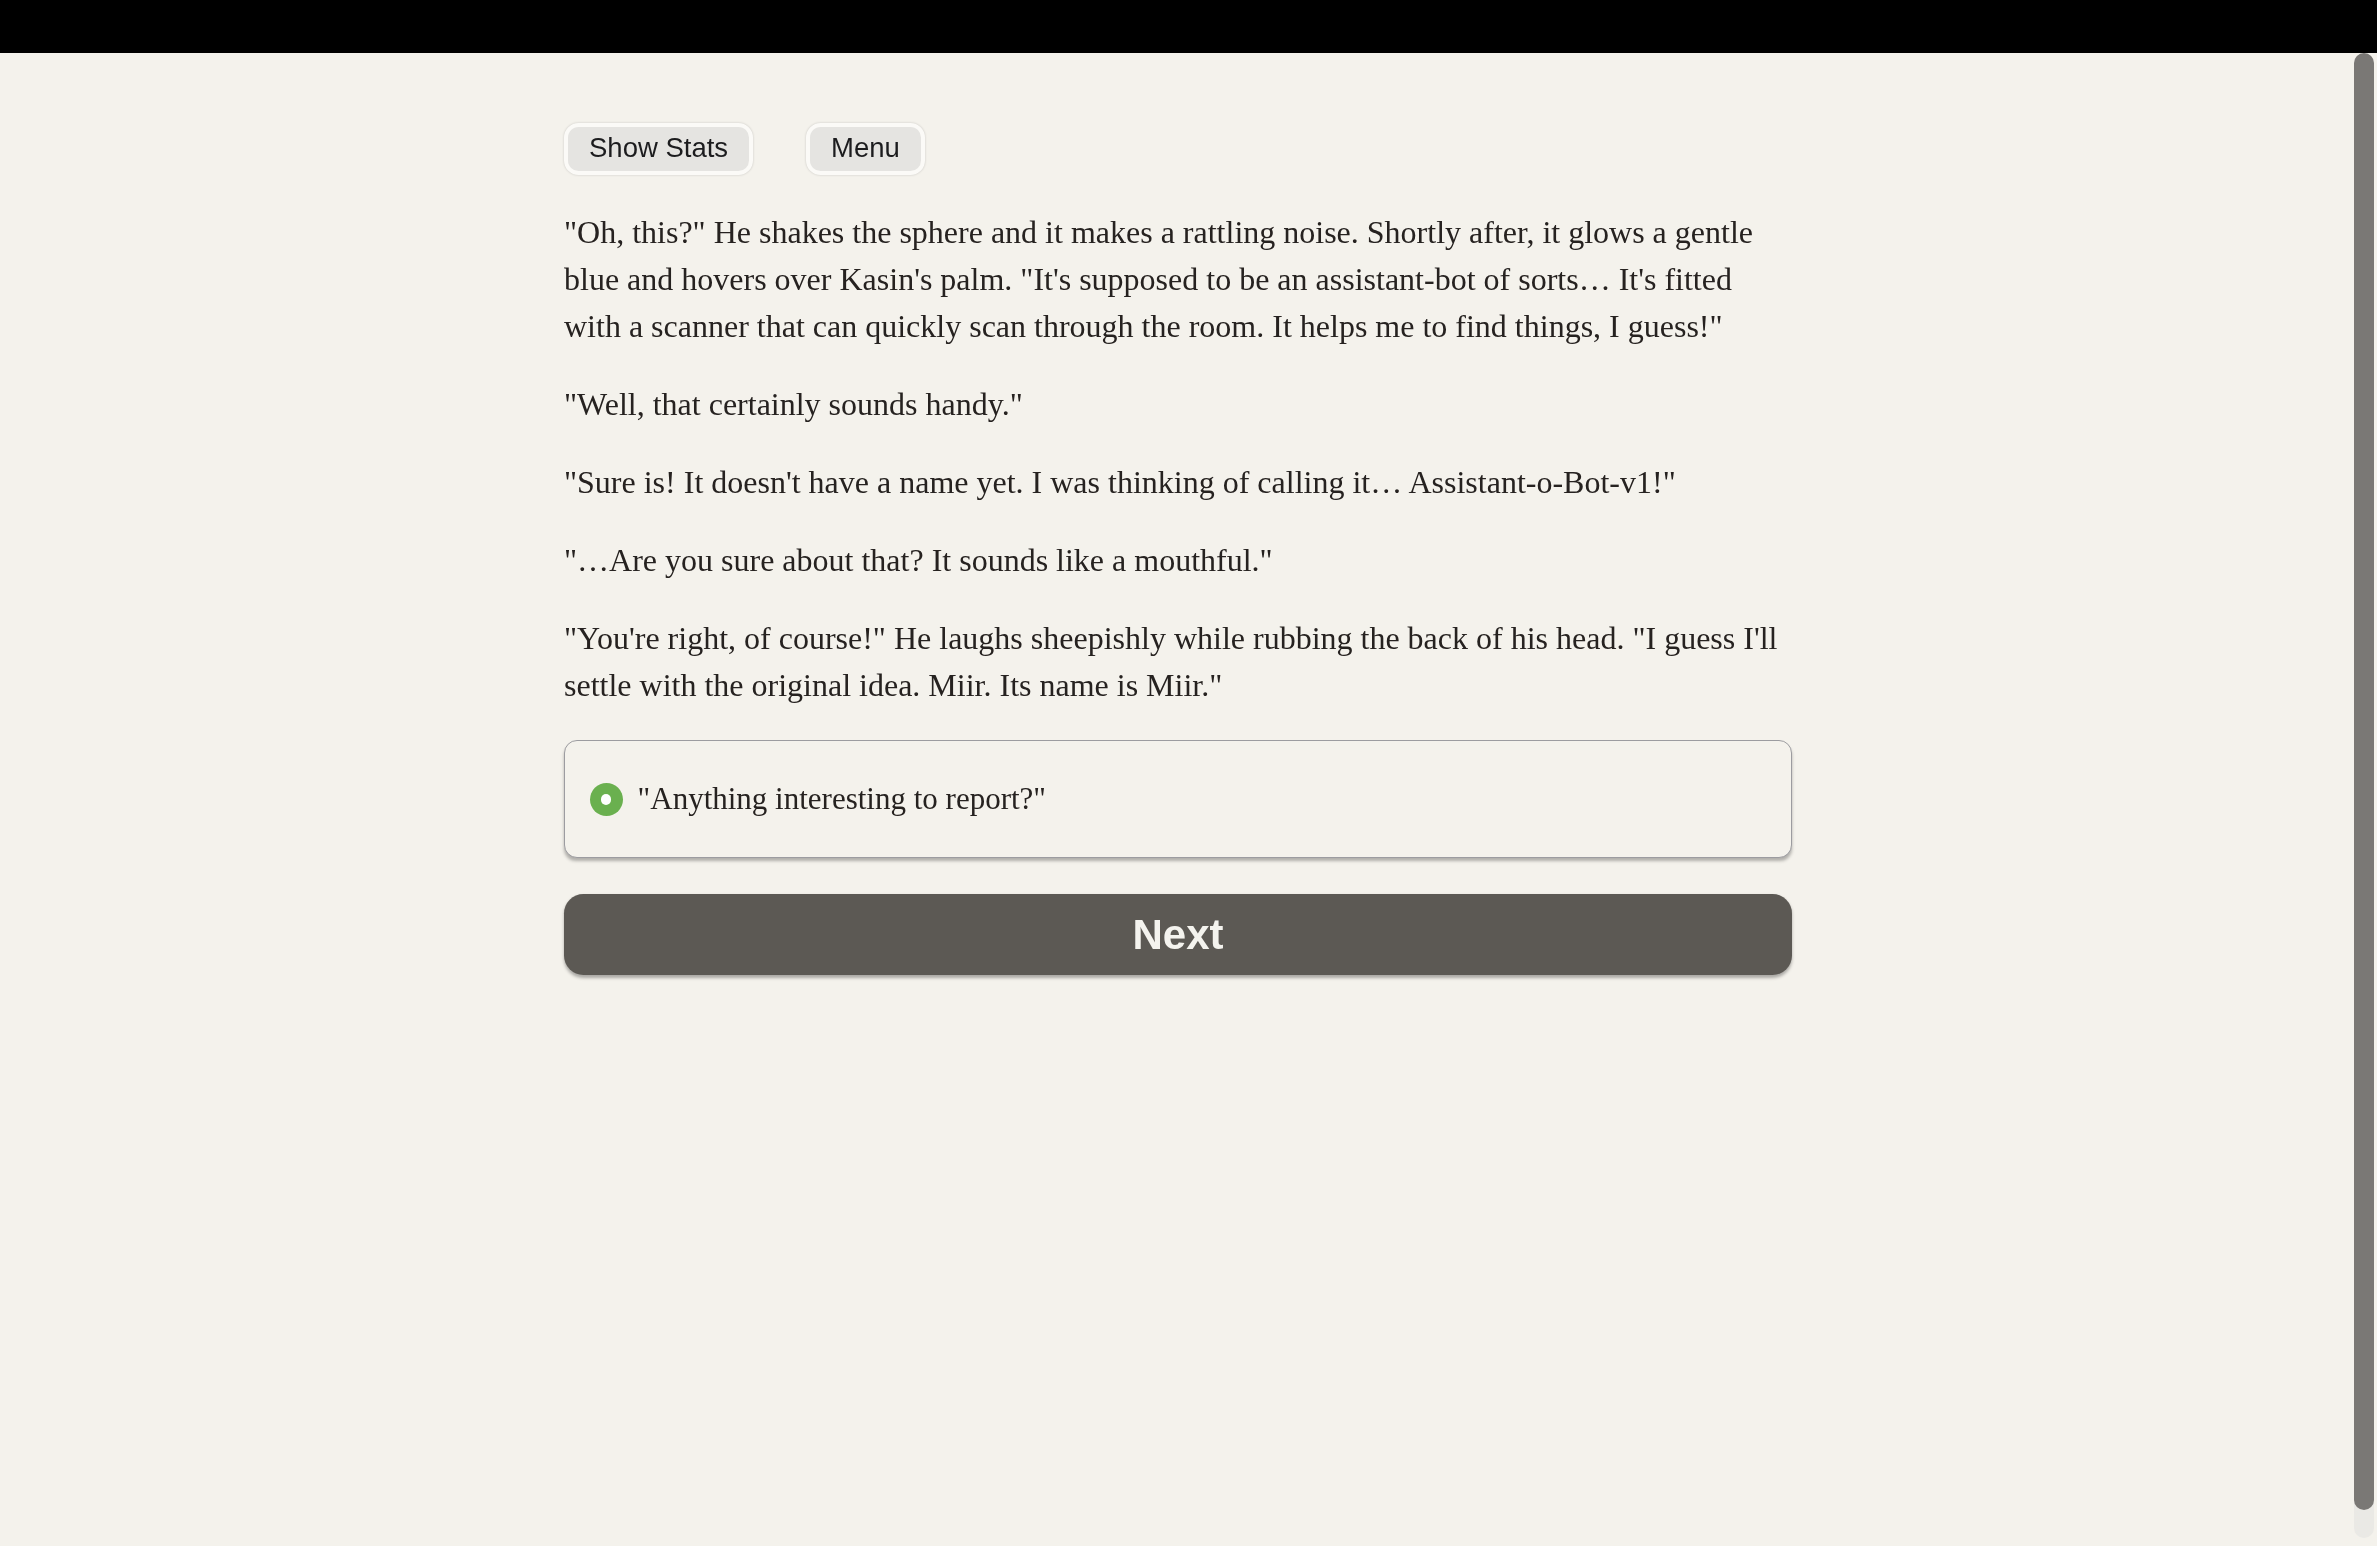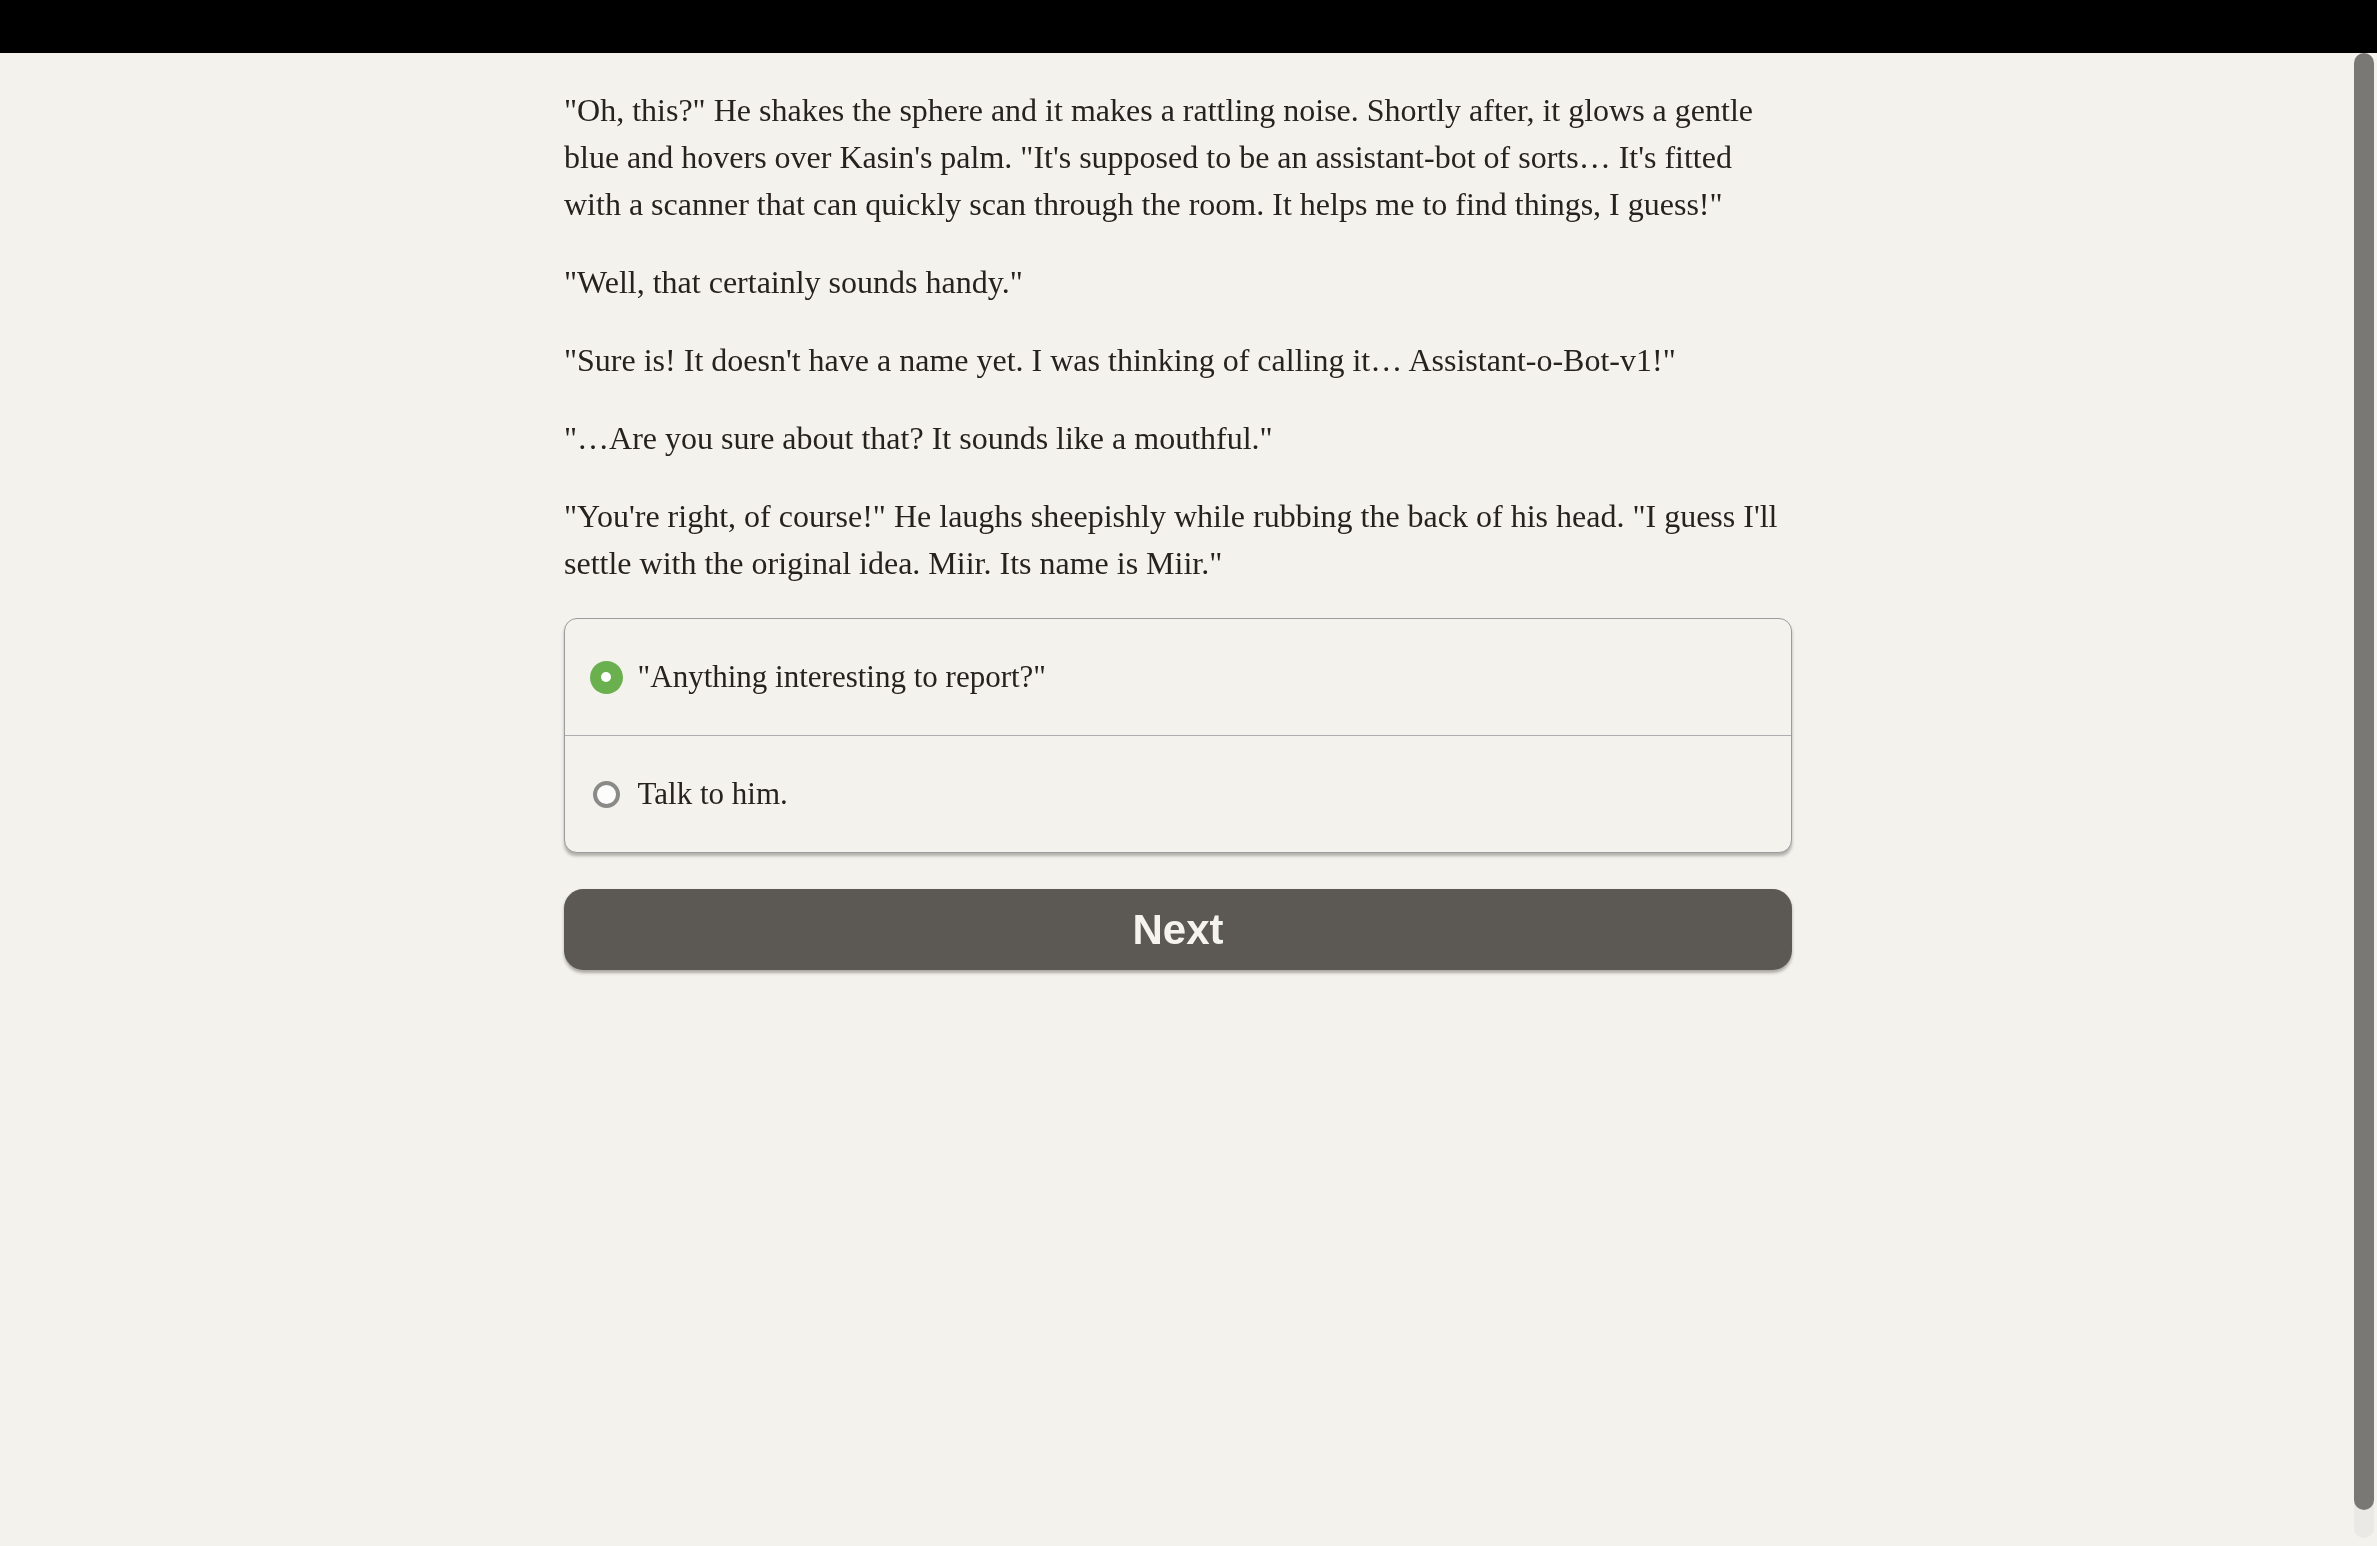--- a/index.html
+++ b/index.html
@@ -139,45 +139,43 @@
 </style>
 </head>
 <body>
 
 <div class="screen">
 
   <div class="topbar"></div>
 
   <div class="content">
 
+    <div class="toolbar">
+      <button class="tool-btn">Show Stats</button>
+      <button class="tool-btn">Menu</button>
+    </div>
 
     <div class="story">
       <p>"Oh, this?" He shakes the sphere and it makes a rattling noise. Shortly after, it glows a gentle blue and hovers over Kasin's palm. "It's supposed to be an assistant-bot of sorts… It's fitted with a scanner that can quickly scan through the room. It helps me to find things, I guess!"</p>
       <p>"Well, that certainly sounds handy."</p>
       <p>"Sure is! It doesn't have a name yet. I was thinking of calling it… Assistant-o-Bot-v1!"</p>
       <p>"…Are you sure about that? It sounds like a mouthful."</p>
       <p>"You're right, of course!" He laughs sheepishly while rubbing the back of his head. "I guess I'll settle with the original idea. Miir. Its name is Miir."</p>
     </div>
 
     <div class="choices">
 
       <div class="choice-row selected">
         <span class="radio-wrap">
           <span class="radio"></span>
         </span>
         <span class="choice-label">"Anything interesting to report?"</span>
       </div>
 
 
-      <div class="choice-row">
-        <span class="radio-wrap">
-          <span class="radio"></span>
-        </span>
-        <span class="choice-label">Talk to him.</span>
-      </div>
 
 
     </div>
 
     <button class="next-btn">Next</button>
 
   </div>
 
   <div class="scrollbar-track">
     <div class="scrollbar-thumb"></div>

